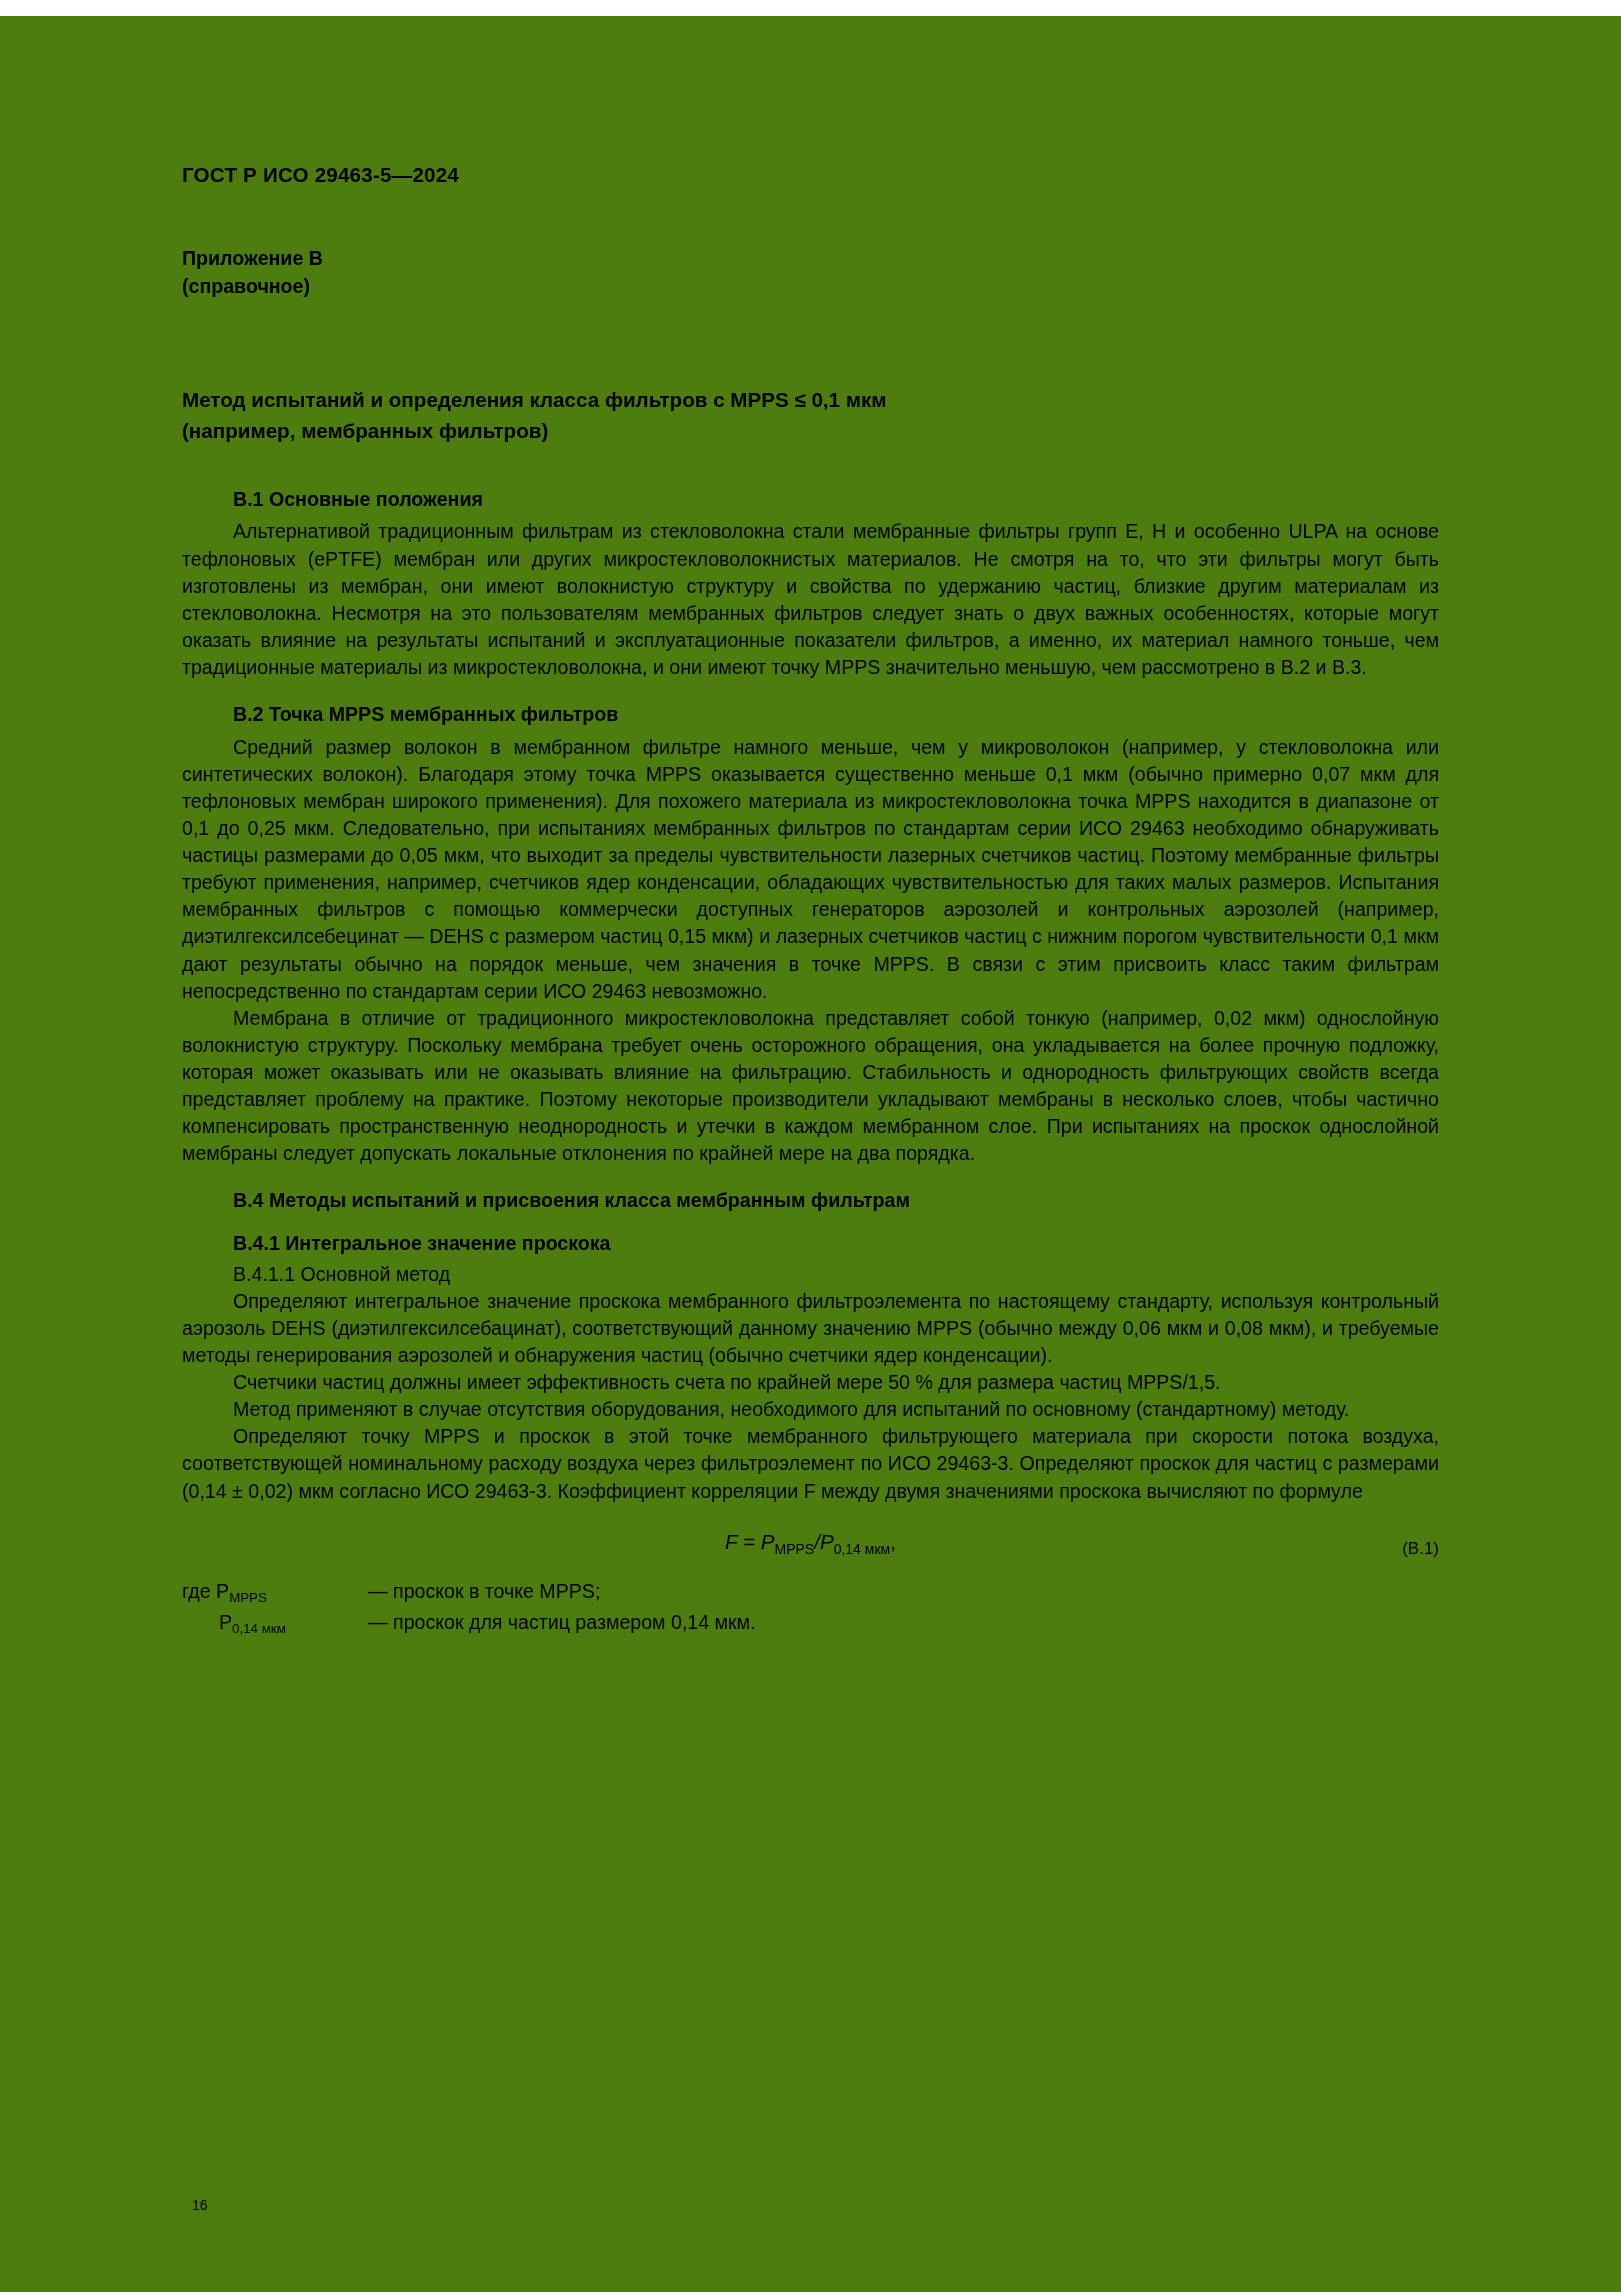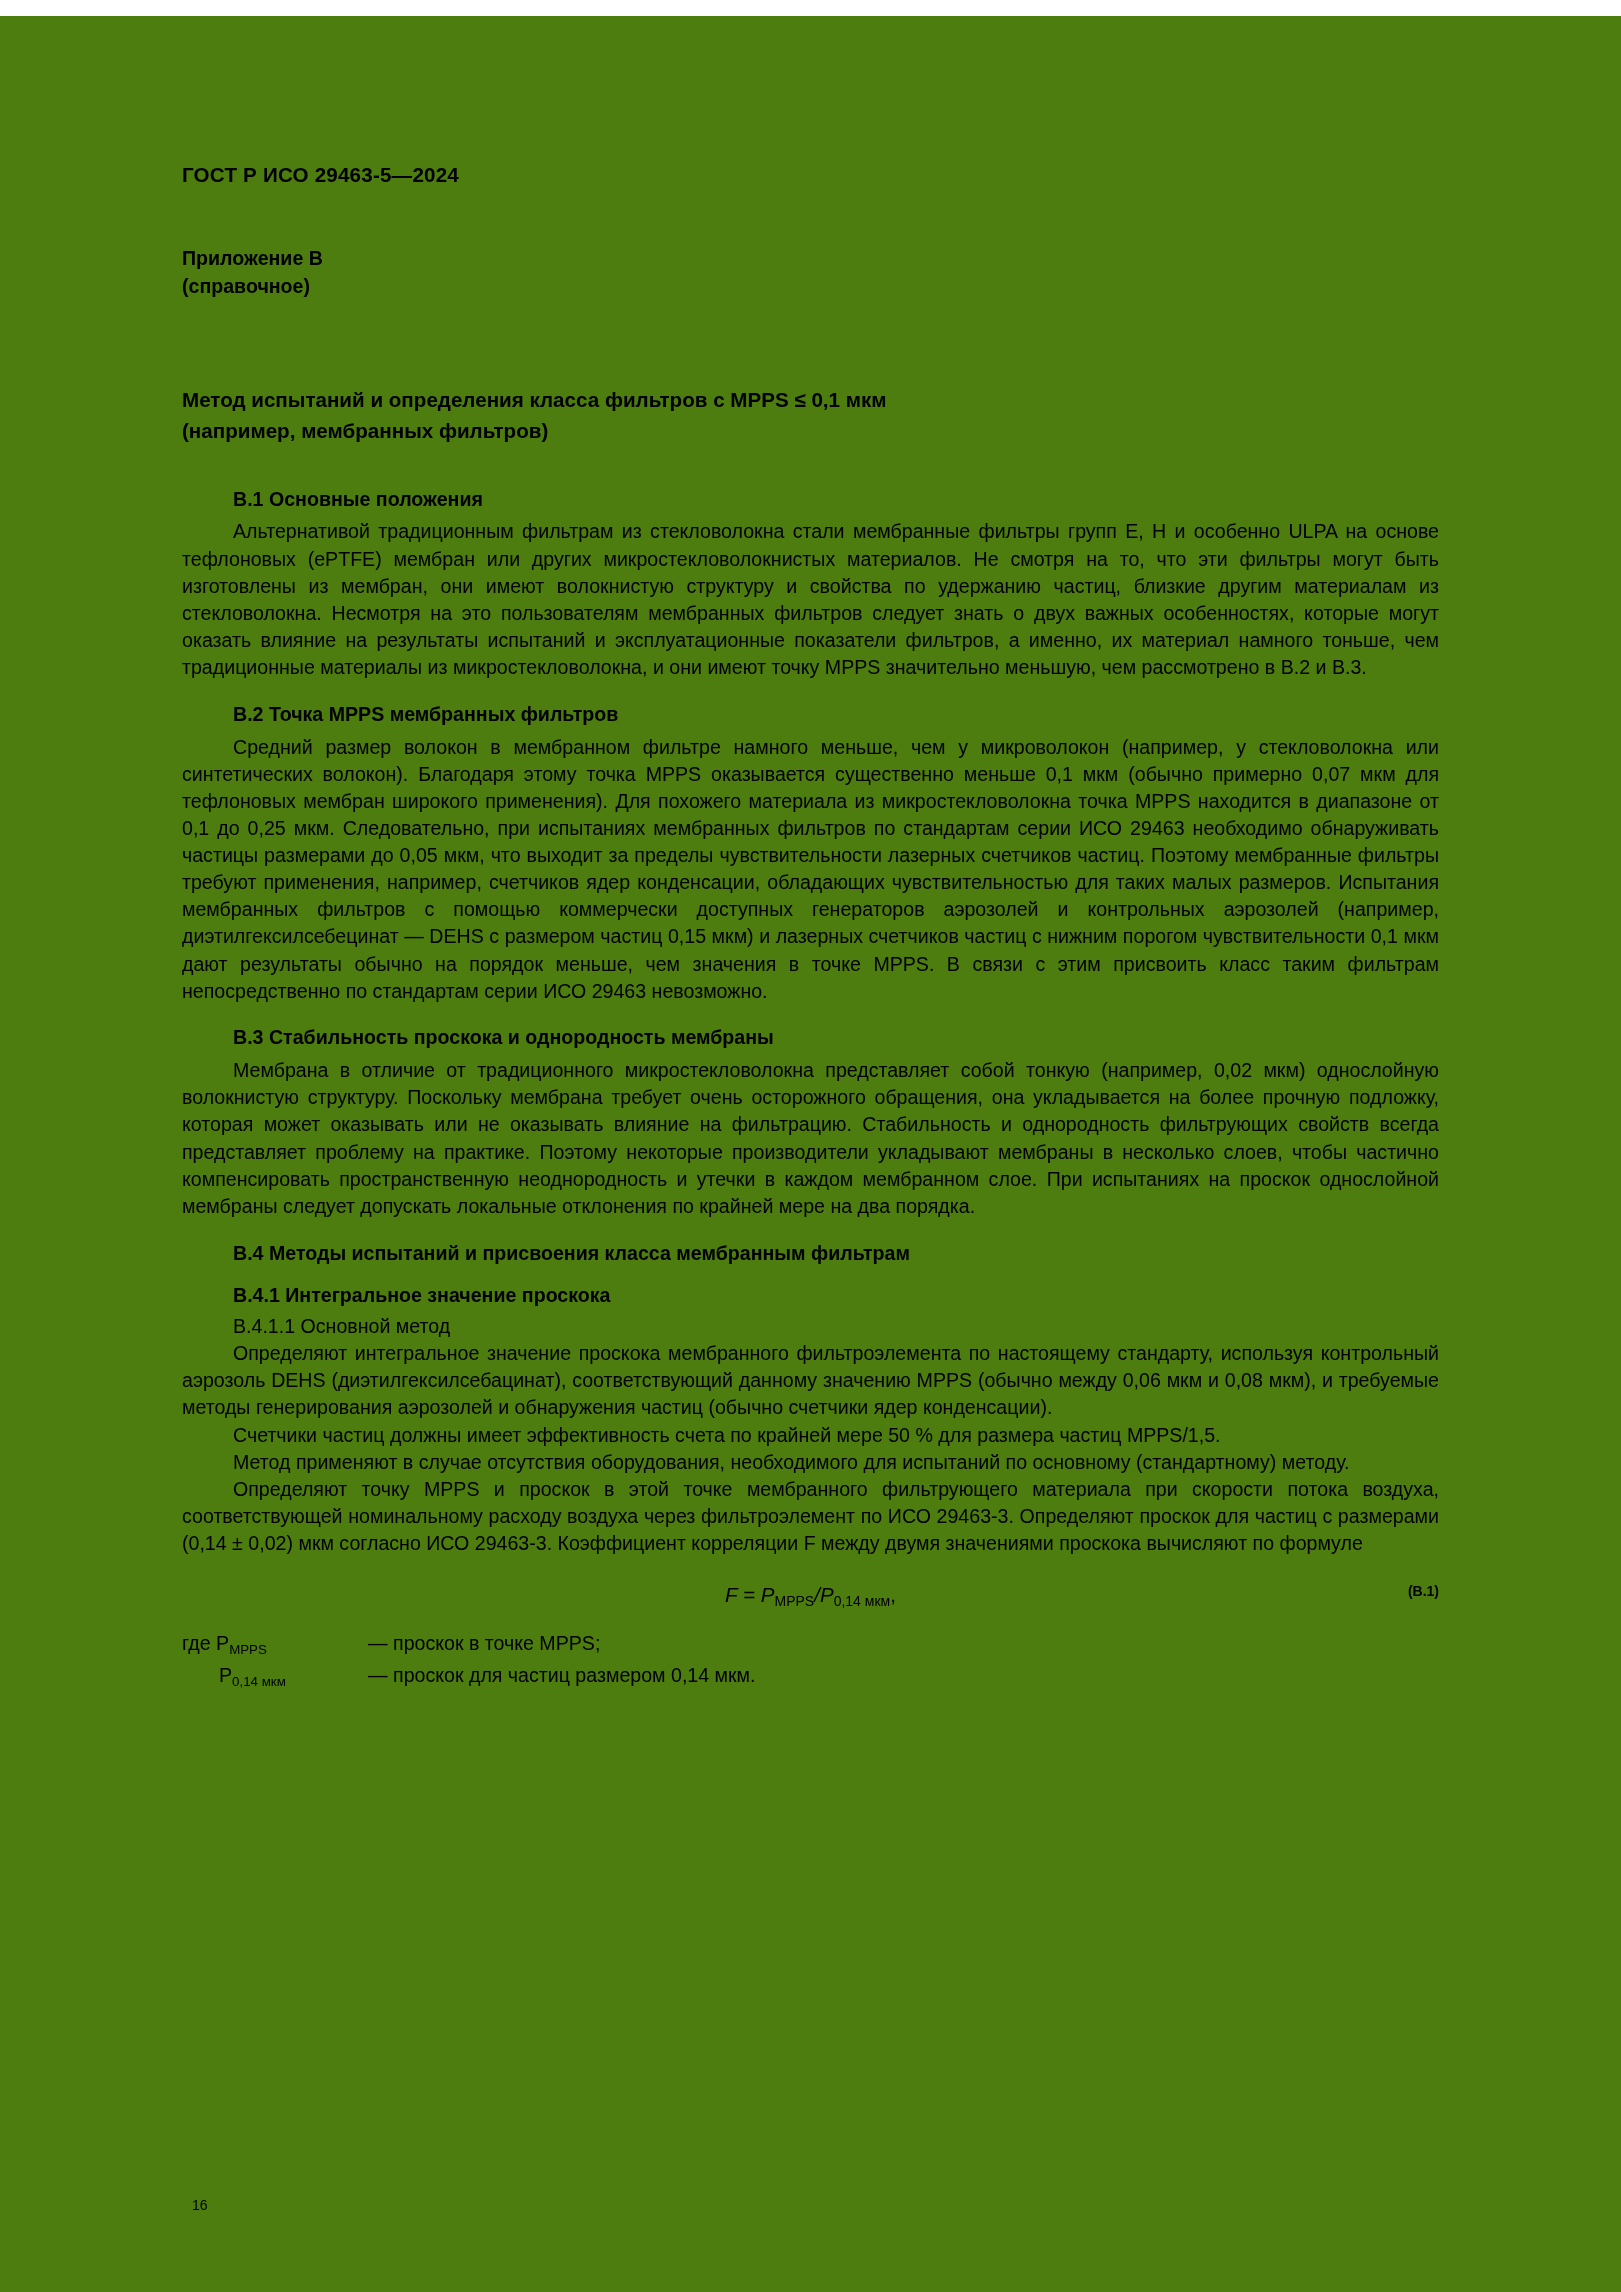--- a/index.html
+++ b/index.html
@@ -78,24 +78,23 @@
   .formula {
     font-style: italic;
     font-size: 20.6px;
   }
   .formula .up {
     font-style: normal;
   }
   .fnum {
     position: absolute;
     right: 0;
-    top: 0;
+    top: 9px;
     font-style: normal;
-    font-size: 14px;
-    font-weight: bold;
+    font-size: 17px;
   }
   sub {
     font-size: 0.68em;
     vertical-align: baseline;
     position: relative;
     bottom: -0.32em;
   }
   .where-row {
     display: flex;
     font-size: 19.6px;
@@ -132,21 +131,20 @@
     <div>Метод испытаний и определения класса фильтров с MPPS ≤ 0,1 мкм</div>
     <div>(например,  мембранных  фильтров)</div>
   </div>
 
   <h3 class="sec">В.1  Основные положения</h3>
   <p class="body">Альтернативой традиционным фильтрам из стекловолокна стали мембранные фильтры групп E, H и особенно ULPA на основе тефлоновых (ePTFE) мембран или других микростекловолокнистых материалов. Не смотря на то, что эти фильтры могут быть изготовлены из мембран, они имеют волокнистую структуру и свойства по удержанию частиц, близкие другим материалам из стекловолокна. Несмотря на это пользователям мембранных фильтров следует знать о двух важных особенностях, которые могут оказать влияние на результаты испытаний и эксплуатационные показатели фильтров, а именно, их материал намного тоньше, чем традиционные материалы из микростекловолокна, и они имеют точку MPPS значительно меньшую, чем рассмотрено в В.2 и В.3.</p>
 
   <h3 class="sec">В.2  Точка MPPS мембранных фильтров</h3>
   <p class="body">Средний размер волокон в мембранном фильтре намного меньше, чем у микроволокон (например, у стекловолокна или синтетических волокон). Благодаря этому точка MPPS оказывается существенно меньше 0,1 мкм (обычно примерно 0,07 мкм для тефлоновых мембран широкого применения). Для похожего материала из микростекловолокна точка MPPS находится в диапазоне от 0,1 до 0,25 мкм. Следовательно, при испытаниях мембранных фильтров по стандартам серии ИСО 29463 необходимо обнаруживать частицы размерами до 0,05 мкм, что выходит за пределы чувствительности лазерных счетчиков частиц. Поэтому мембранные фильтры требуют применения, например, счетчиков ядер конденсации, обладающих чувствительностью для таких малых размеров. Испытания мембранных фильтров с помощью коммерчески доступных генераторов аэрозолей и контрольных аэрозолей (например, диэтилгексилсебецинат — DEHS с размером частиц 0,15 мкм) и лазерных счетчиков частиц с нижним порогом чувствительности 0,1 мкм дают результаты обычно на порядок меньше, чем значения в точке MPPS. В связи с этим присвоить класс таким фильтрам непосредственно по стандартам серии ИСО 29463 невозможно.</p>
 
-  <h3 class="sec">В.3  Стабильность проскока и однородность мембраны</h3>
   <p class="body">Мембрана в отличие от традиционного микростекловолокна представляет собой тонкую (например, 0,02 мкм) однослойную волокнистую структуру. Поскольку мембрана требует очень осторожного обращения, она укладывается на более прочную подложку, которая может оказывать или не оказывать влияние на фильтрацию. Стабильность и однородность фильтрующих свойств всегда представляет проблему на практике. Поэтому некоторые производители укладывают мембраны в несколько слоев, чтобы частично компенсировать пространственную неоднородность и утечки в каждом мембранном слое. При испытаниях на проскок однослойной мембраны следует допускать локальные отклонения по крайней мере на два порядка.</p>
 
   <h3 class="sec">В.4  Методы испытаний и присвоения класса мембранным фильтрам</h3>
 
   <h4 class="subsec">В.4.1  Интегральное значение проскока</h4>
 
   <p class="plain">В.4.1.1  Основной метод</p>
   <p class="body">Определяют интегральное значение проскока мембранного фильтроэлемента по настоящему стандарту, используя контрольный аэрозоль DEHS (диэтилгексилсебацинат), соответствующий данному значению MPPS (обычно между 0,06 мкм и 0,08 мкм), и требуемые методы генерирования аэрозолей и обнаружения частиц (обычно счетчики ядер конденсации).</p>
   <p class="plain">Счетчики частиц должны имеет эффективность счета по крайней мере 50 % для размера частиц MPPS/1,5.</p>
   <p class="body">Метод применяют в случае отсутствия оборудования, необходимого для испытаний по основному (стандартному) методу.</p>

